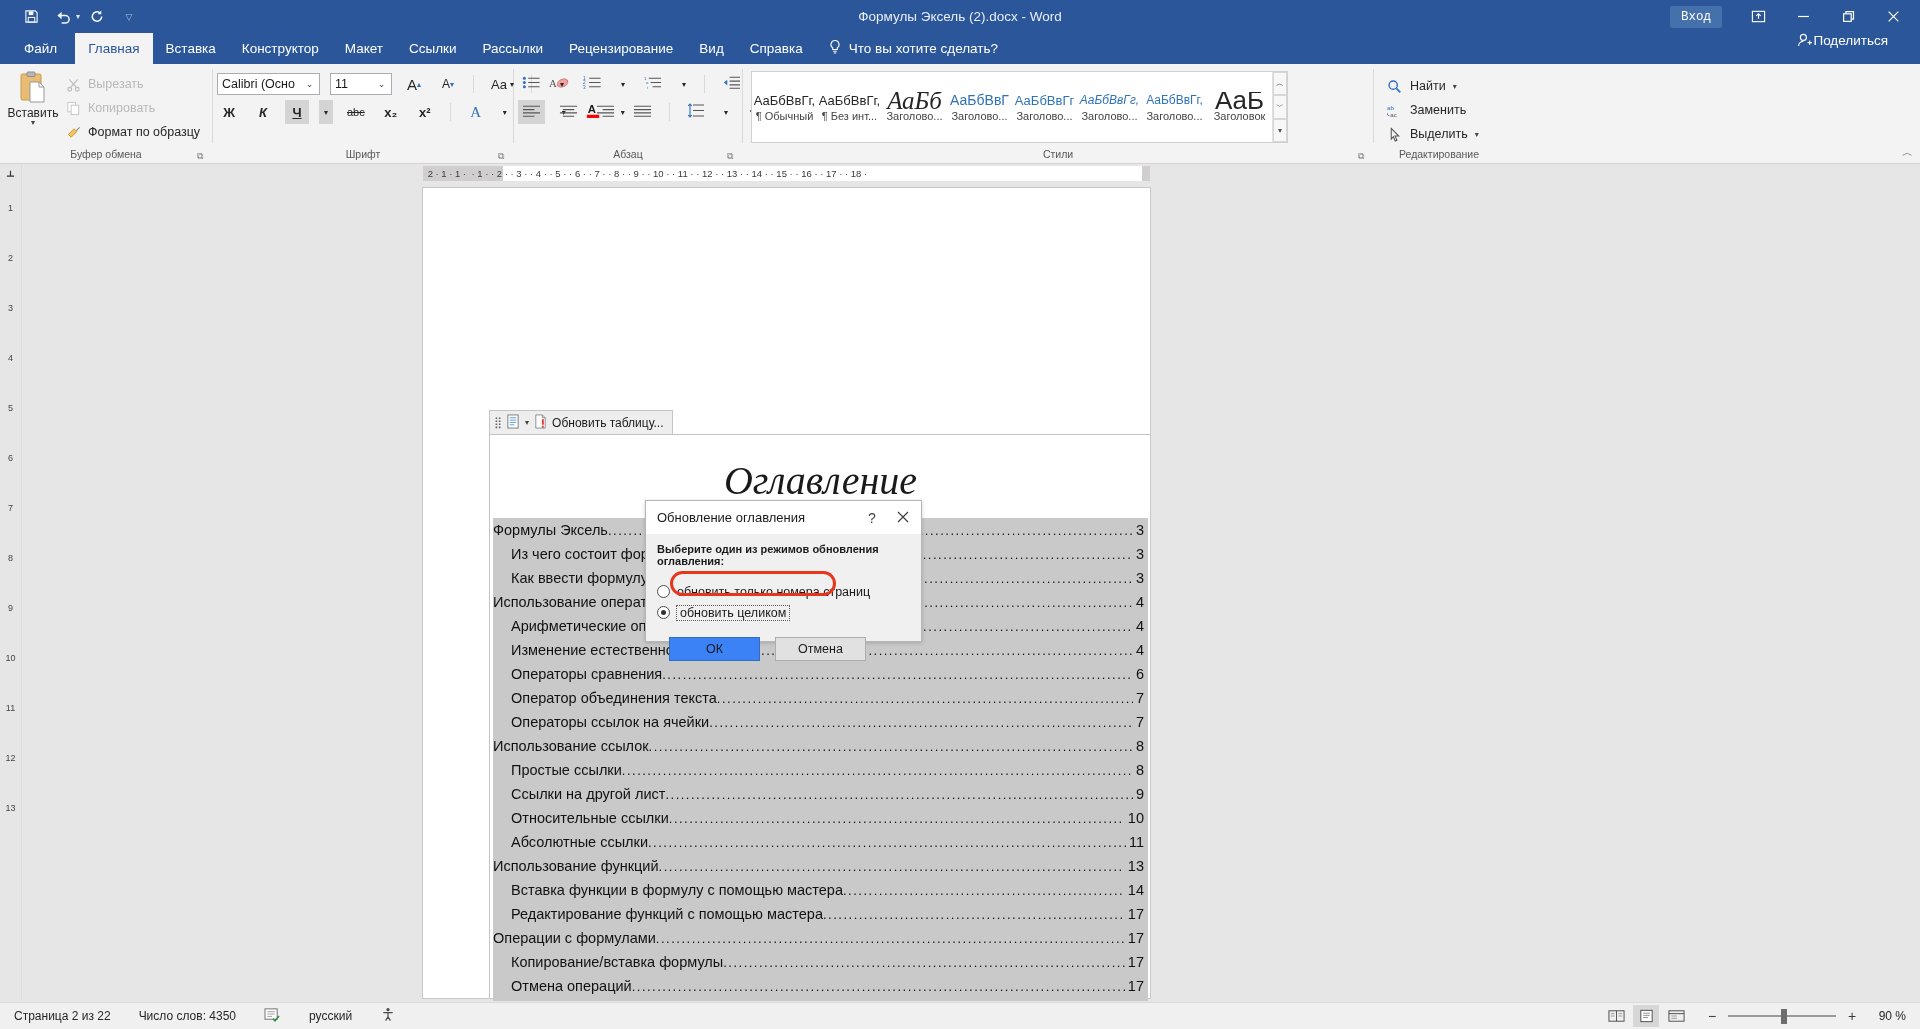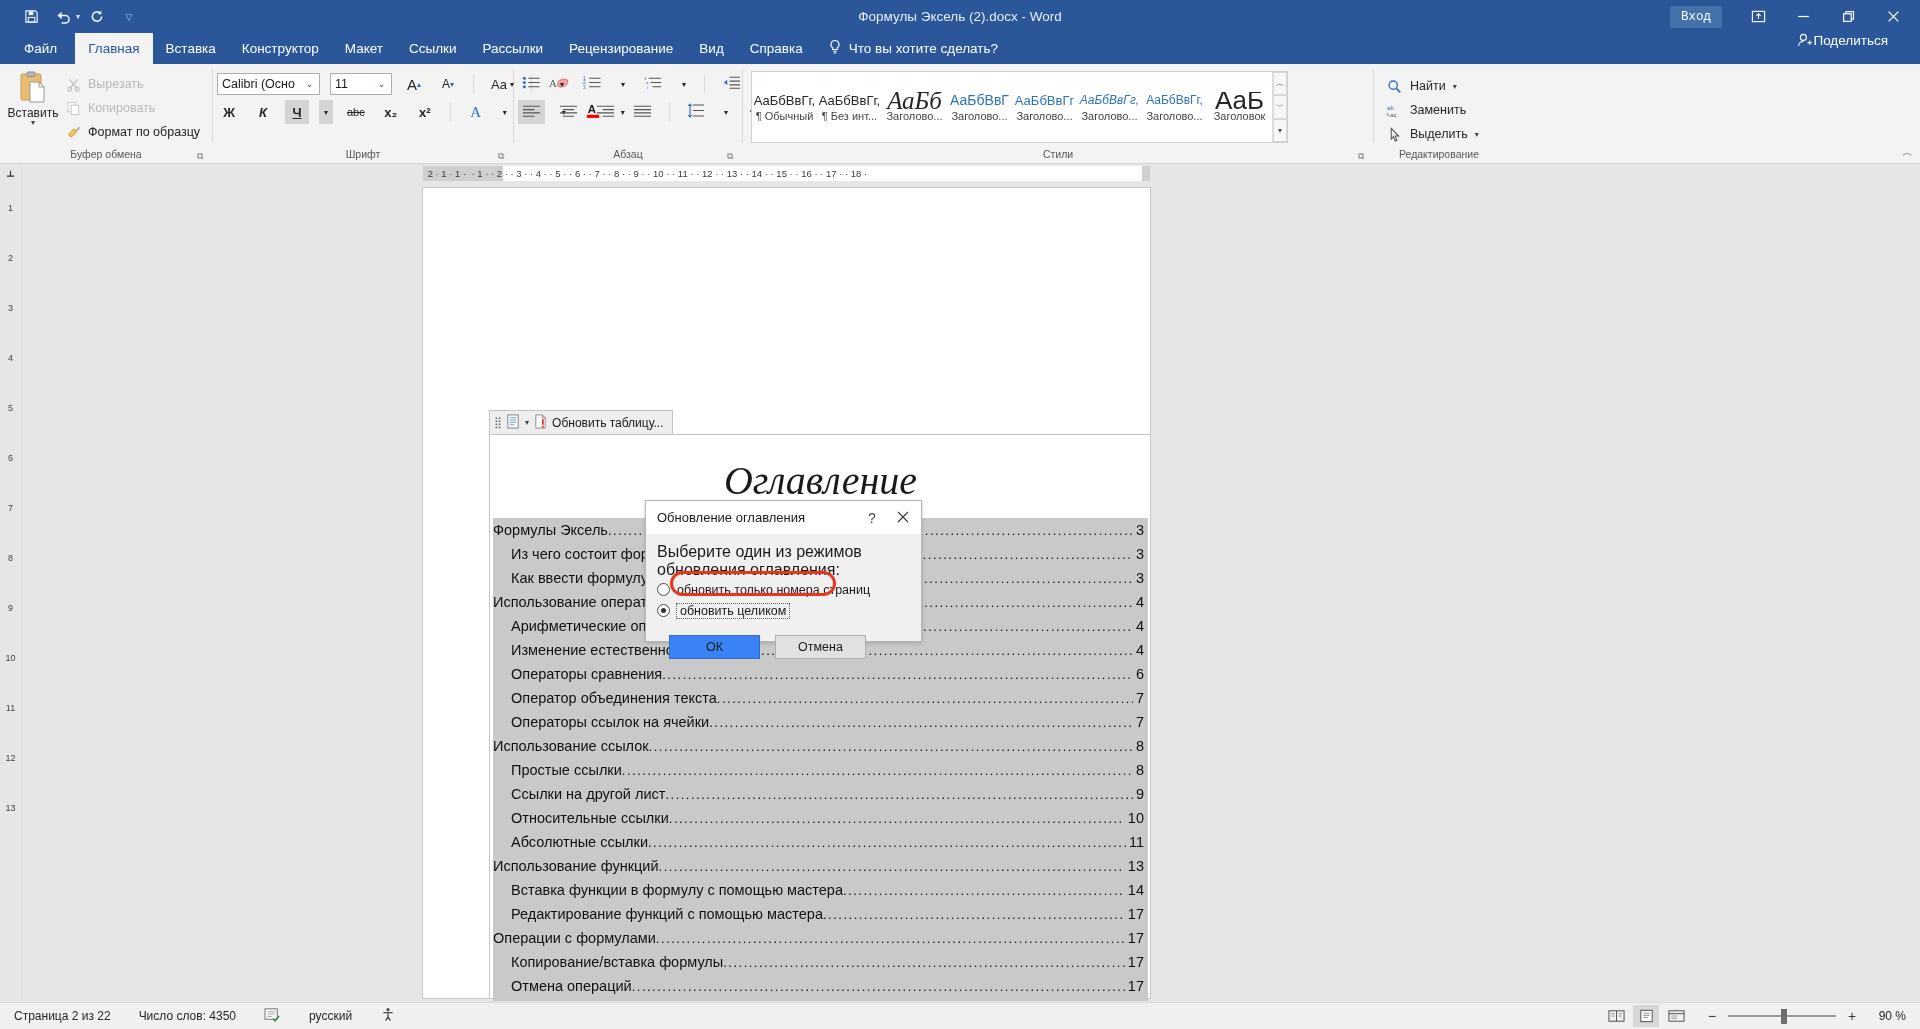--- a/index.html
+++ b/index.html
@@ -194,21 +194,21 @@
     font-size:12.5px; color:#1a1a1a;
   }
   .dlg-head {
     height:33px; background:#fff; display:flex; align-items:center;
     padding:0 2px 0 11px;
   }
   .dlg-title { font-size:13px; color:#1a1a1a; }
   .dlg-help { margin-left:auto; width:30px; text-align:center; font-size:14px; color:#444; }
   .dlg-close { width:32px; text-align:center; font-size:15px; color:#444; }
   .dlg-body { padding:9px 11px 0 11px; }
-  .dlg-prompt { font-size:16px; margin-bottom:0; }
+  .dlg-prompt { font-size:11px; margin-bottom:14px;font-weight:bold; }
   .radio-row { display:flex; align-items:center; gap:7px; height:21px; font-size:12.5px; }
   .radio {
     width:13px; height:13px; border-radius:50%; border:1px solid #4d4d4d;
     background:#fff; position:relative; flex:0 0 13px;
   }
   .radio.sel::after {
     content:""; position:absolute; left:3px; top:3px; width:5px; height:5px;
     border-radius:50%; background:#333;
   }
   .radio-sel-box {

